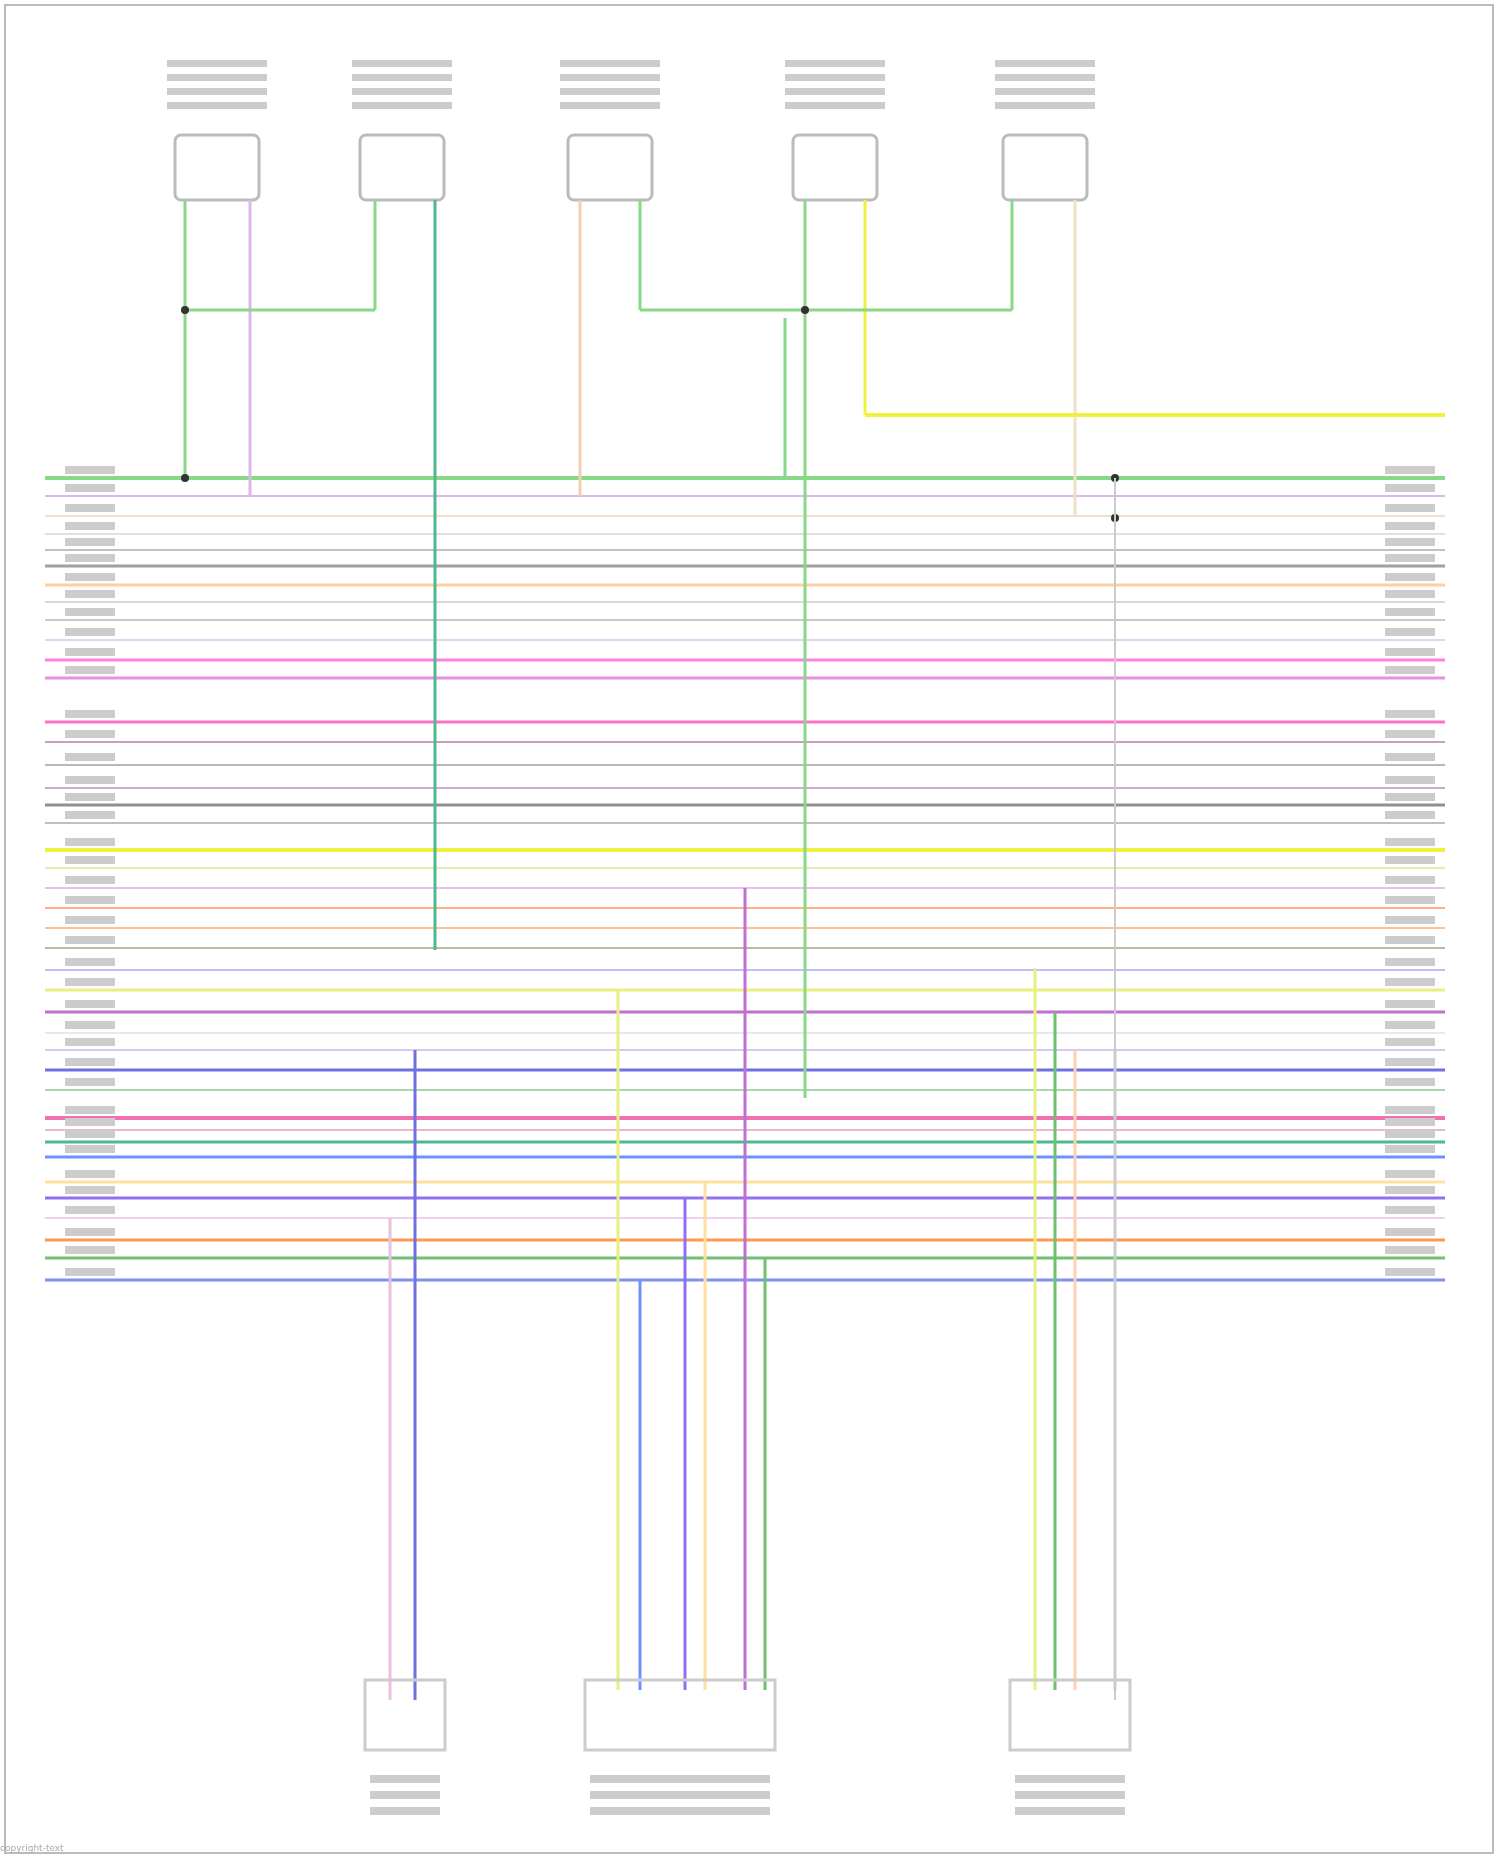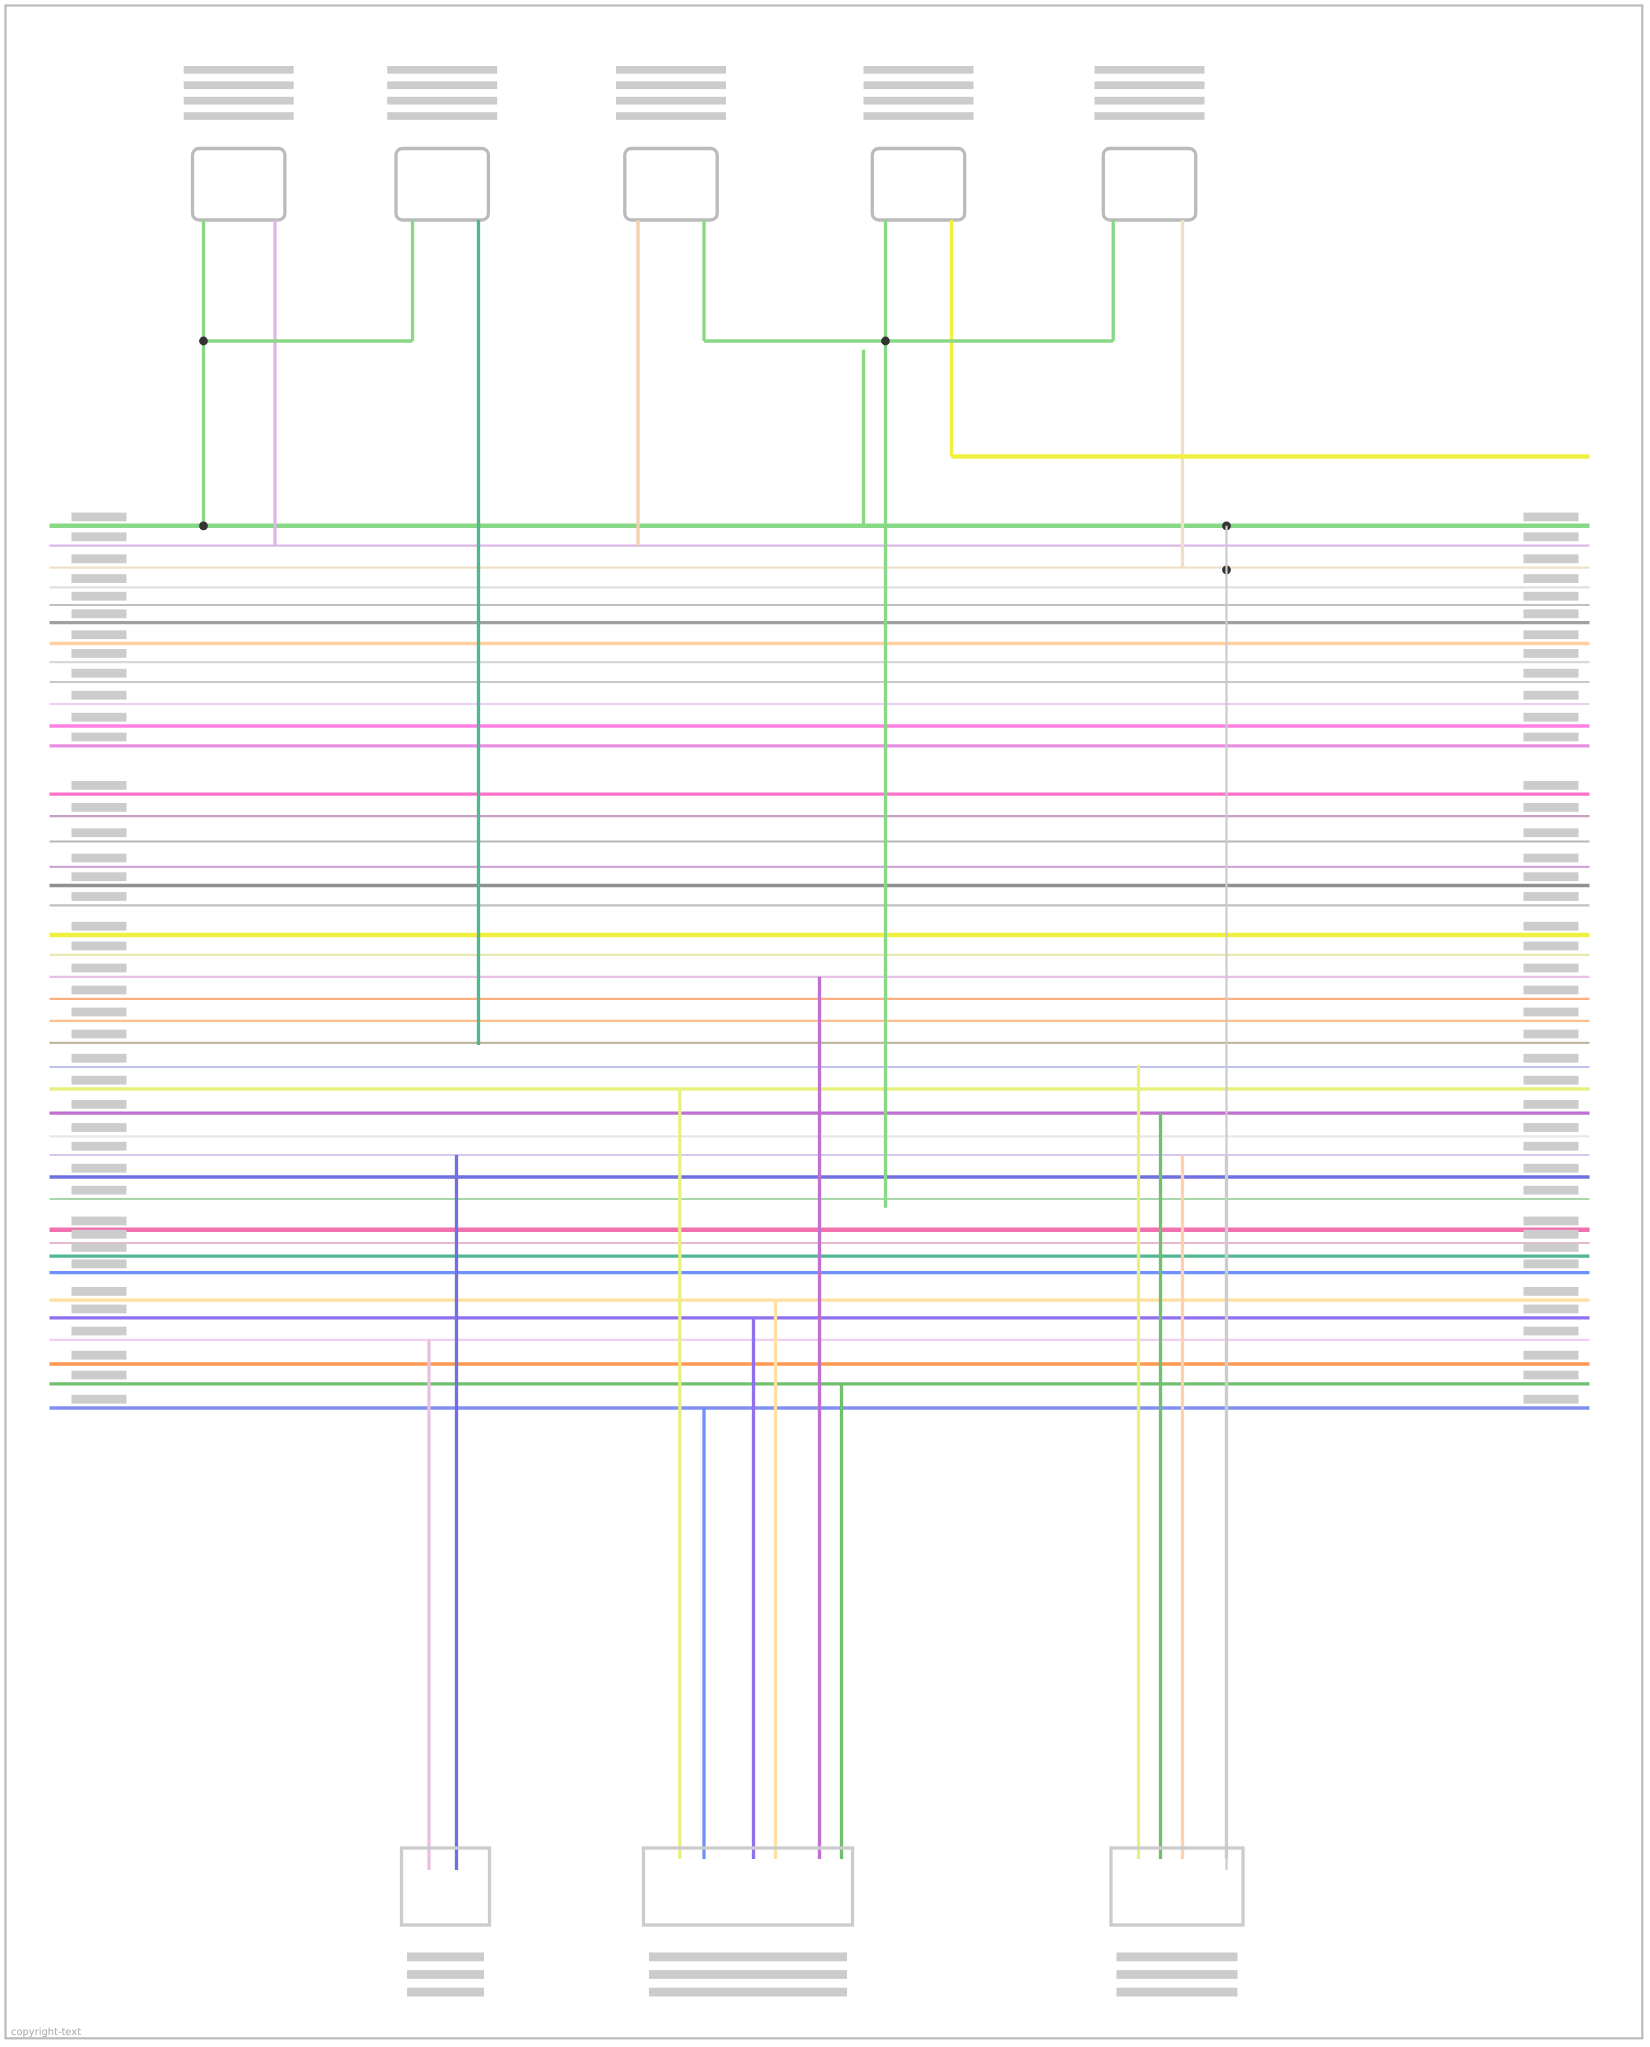--- a/index.html
+++ b/index.html
@@ -1,19 +1,19 @@
 <!DOCTYPE html>
 <html><head>
 <meta charset="utf-8">
 <style>
   html,body{margin:0;padding:0;background:#fff;}
   body{width:1500px;height:1861px;position:relative;font-family:"DejaVu Sans",sans-serif;overflow:hidden;}
   .frame{position:absolute;left:4px;top:4px;width:1490px;height:1850px;border:2px solid #bbb;box-sizing:border-box;}
   svg{position:absolute;left:0;top:0;}
-  .footer{position:absolute;left:10px;bottom:8px;font-size:9px;color:#aaa;}
+  .footer{position:absolute;left:0;bottom:8px;font-size:9px;color:#aaa;}
 </style>
 </head>
 <body>
 
 <div class="frame"></div>
 <svg id="diag" width="1500" height="1861">
     <line x1="45" y1="478" x2="1445" y2="478" stroke="#88d888" stroke-width="4"></line>
     <rect x="65" y="466" width="50" height="8" fill="#ccc"></rect>
     <rect x="1385" y="466" width="50" height="8" fill="#ccc"></rect>
     <line x1="45" y1="496" x2="1445" y2="496" stroke="#dcb8e8" stroke-width="2"></line>

